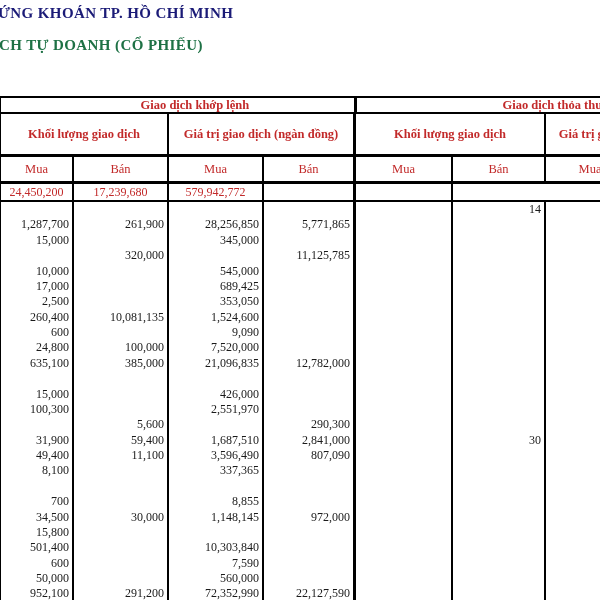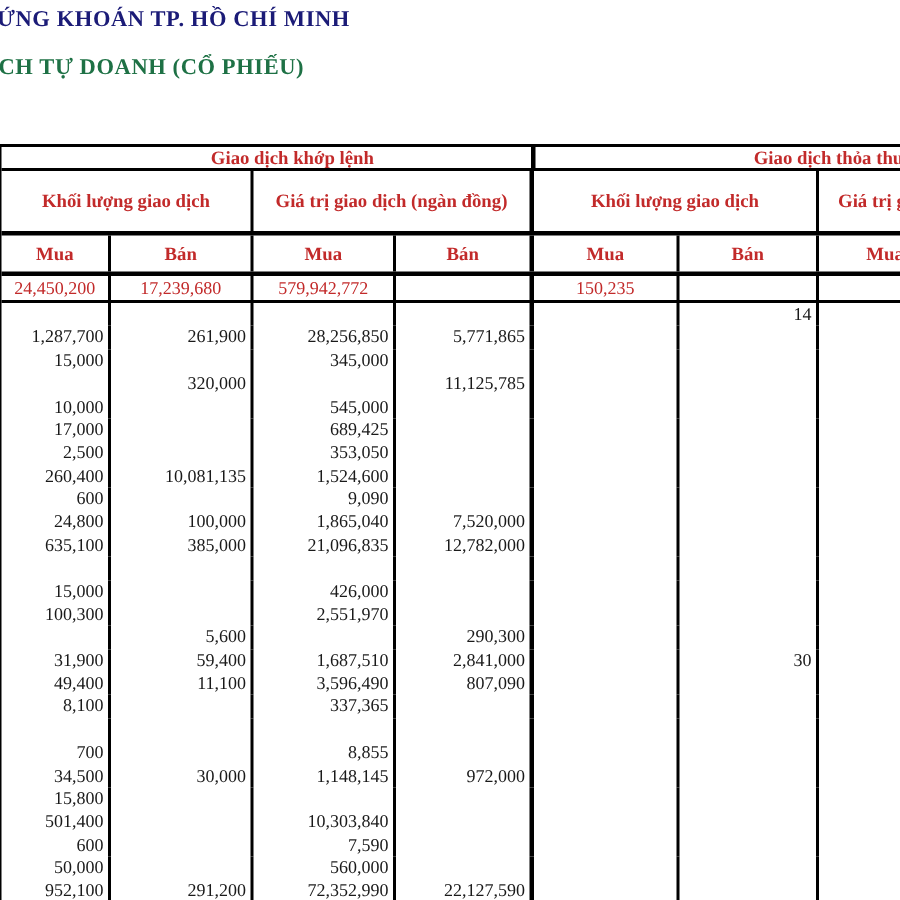--- a/index.html
+++ b/index.html
@@ -44,21 +44,21 @@
   .c8>div:nth-child(2){width:95px;}
   .c8>div:nth-child(3){width:95px;}
   .c8>div:nth-child(4){width:92px;border-right:3px solid var(--bd);}
   .c8>div:nth-child(5){width:97px;}
   .c8>div:nth-child(6){width:93px;}
   .c8>div:nth-child(7){width:90px;}
   .c8>div:nth-child(8){width:90px;border-right:none;}
 
   .h3row{height:27px;border-bottom:3px solid var(--bd);}
   .h3row>div{display:flex;align-items:center;justify-content:center;
-    font-size:12.5px;font-weight:bold;color:var(--red);}
+    font-size:12.5px;font-weight:normal;color:var(--red);}
 
   .trow{height:18px;border-bottom:2px solid var(--bd);}
   .trow>div{display:flex;align-items:center;justify-content:center;
     font-size:12px;color:var(--red);}
 
   .drow{height:15.38px;}
   .drow>div{font-size:12px;color:var(--ink);text-align:right;
     padding-right:3px;line-height:15.3px;}
 </style>
 </head>
@@ -85,21 +85,20 @@
       <div>Bán</div>
       <div>Mua</div>
       <div>Bán</div>
       <div>Mua</div>
     </div>
   <div class="row c8 trow" id="totalsrow">
       <div>24,450,200</div>
       <div>17,239,680</div>
       <div>579,942,772</div>
       <div></div>
-      <div>150,235</div>
       <div></div>
     </div>
   <div id="rows">
       <div class="row c8 drow">
         <div></div>
         <div></div>
         <div></div>
         <div></div>
         <div></div>
         <div>14</div>
@@ -172,21 +171,20 @@
         <div></div>
         <div>9,090</div>
         <div></div>
         <div></div>
         <div></div>
         <div></div>
       </div>
       <div class="row c8 drow">
         <div>24,800</div>
         <div>100,000</div>
-        <div>1,865,040</div>
         <div>7,520,000</div>
         <div></div>
         <div></div>
         <div></div>
       </div>
       <div class="row c8 drow">
         <div>635,100</div>
         <div>385,000</div>
         <div>21,096,835</div>
         <div>12,782,000</div>

